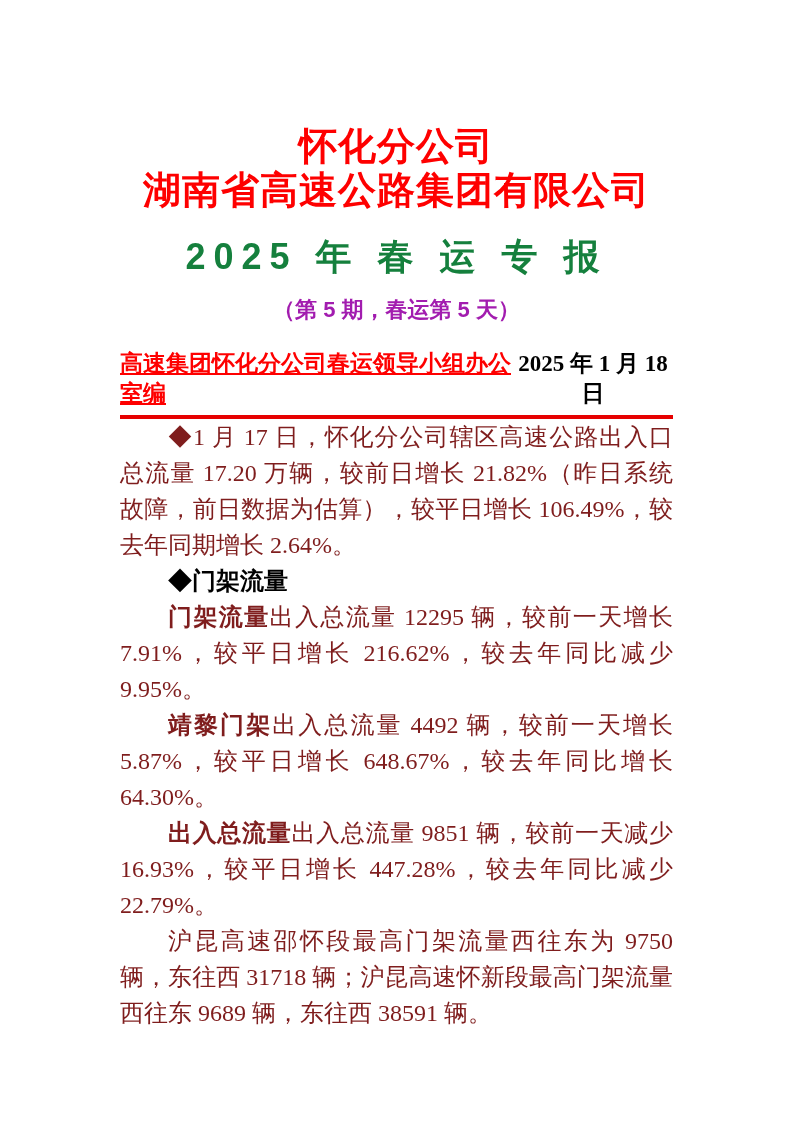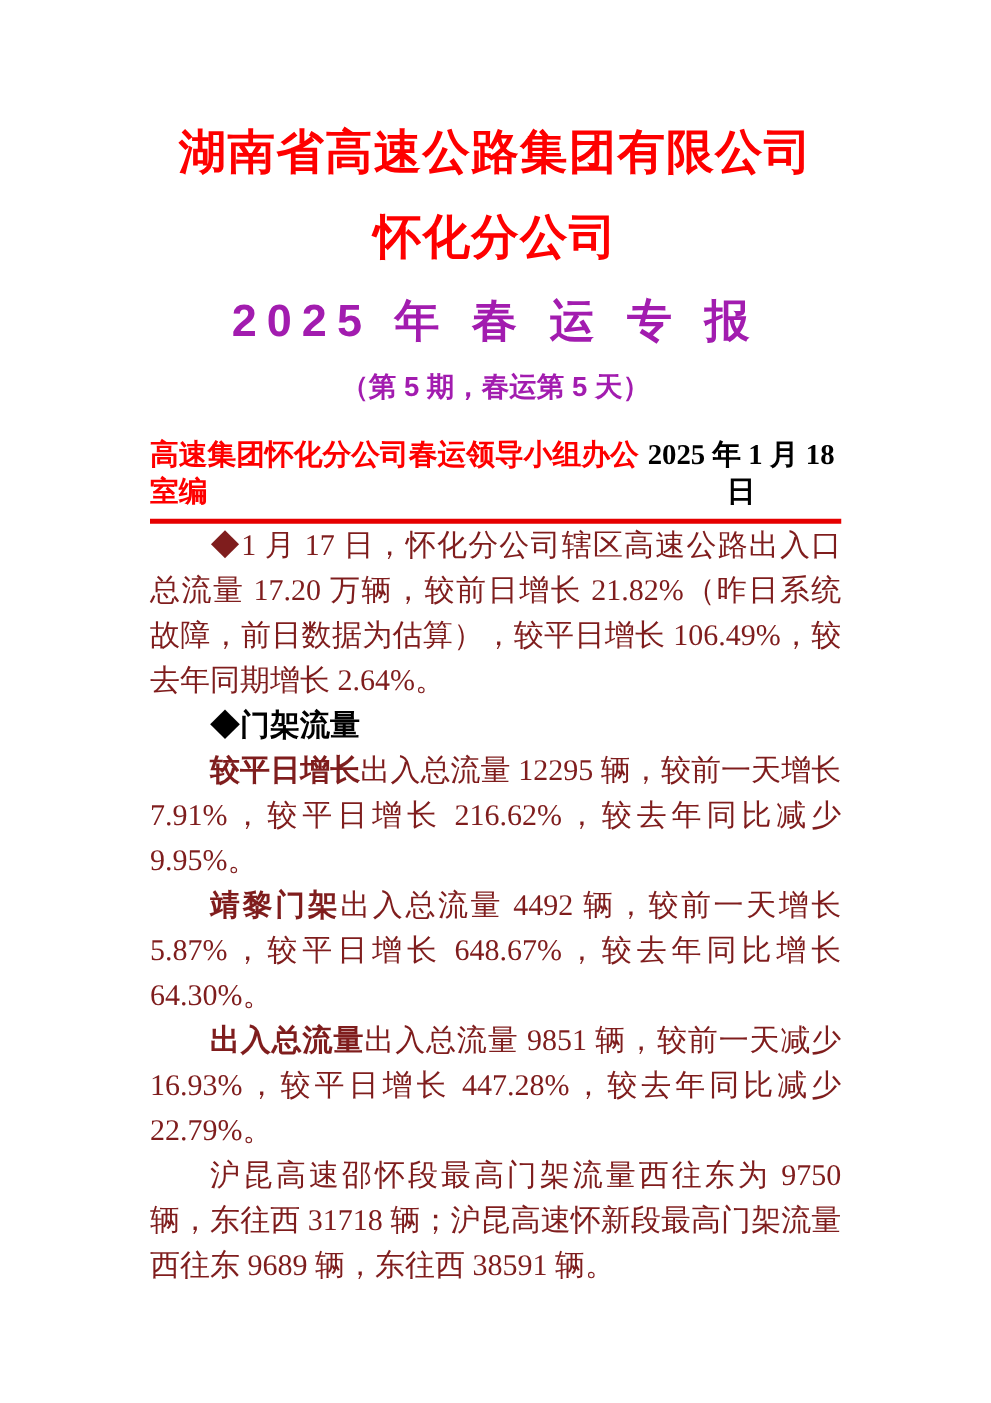--- a/index.html
+++ b/index.html
@@ -23,21 +23,21 @@
     color: #fe0000;
     font-family: "Liberation Sans", sans-serif;
     font-weight: bold;
     font-size: 38px;
     line-height: 44px;
     letter-spacing: 1px;
   }
   .title-branch { margin-top: 24px; }
   .report-title {
     margin: 24px 0 0 0;
-    color: #a21caf;
+    color: #15803d;
     font-family: "Liberation Sans", sans-serif;
     font-weight: bold;
     font-size: 36px;
     line-height: 42px;
     letter-spacing: 8px;
   }
   .issue-note {
     margin-top: 18px;
     color: #a21caf;
     font-family: "Liberation Sans", sans-serif;
@@ -53,20 +53,21 @@
     align-items: baseline;
     border-bottom: 4px solid #e60000;
     padding-bottom: 6px;
   }
   .editor-label {
     color: #fe0000;
     font-family: "Liberation Sans", sans-serif;
     font-weight: bold;
     font-size: 23px;
     line-height: 30px;
+    text-decoration: underline;
   }
   .issue-date {
     color: #000000;
     font-family: "Liberation Serif", serif;
     font-weight: bold;
     font-size: 23px;
     line-height: 30px;
     text-align: center;
   }
   
@@ -101,37 +102,37 @@
     font-weight: bold;
   }
 </style>
 </head>
 <body>
 
 <div class="page">
   <div class="content">
 
     <div class="hdr">
+      <h1 class="title-main title-branch">怀化分公司</h1>
       <h1 class="title-main">湖南省高速公路集团有限公司</h1>
-      <h1 class="title-main title-branch">怀化分公司</h1>
       <h2 class="report-title">2025 年 春 运 专 报</h2>
       <div class="issue-note">（第 5 期，春运第 5 天）</div>
     </div>
 
     <div class="masthead">
       <span class="editor-label">高速集团怀化分公司春运领导小组办公室编</span>
       <span class="issue-date">2025 年 1 月 18 日</span>
     </div>
 
     <div>
       <p class="body-par">◆1 月 17 日，怀化分公司辖区高速公路出入口总流量 17.20 万辆，较前日增长 21.82%（昨日系统故障，前日数据为估算），较平日增长 106.49%，较去年同期增长 2.64%。</p>
       <p class="sub-bullet">◆门架流量</p>
 
 
-      <p class="body-par"><span class="gantry-name">较平日增长</span><span>出入总流量 12295 辆，较前一天增长 7.91%，较平日增长 216.62%，较去年同比减少 9.95%。</span></p>
+      <p class="body-par"><span class="gantry-name">门架流量</span><span>出入总流量 12295 辆，较前一天增长 7.91%，较平日增长 216.62%，较去年同比减少 9.95%。</span></p>
 
       <p class="body-par"><span class="gantry-name">靖黎门架</span><span>出入总流量 4492 辆，较前一天增长 5.87%，较平日增长 648.67%，较去年同比增长 64.30%。</span></p>
 
       <p class="body-par"><span class="gantry-name">出入总流量</span><span>出入总流量 9851 辆，较前一天减少 16.93%，较平日增长 447.28%，较去年同比减少 22.79%。</span></p>
 
       <p class="body-par">沪昆高速邵怀段最高门架流量西往东为 9750 辆，东往西 31718 辆；沪昆高速怀新段最高门架流量西往东 9689 辆，东往西 38591 辆。</p>
     </div>
 
   </div>
 </div>

